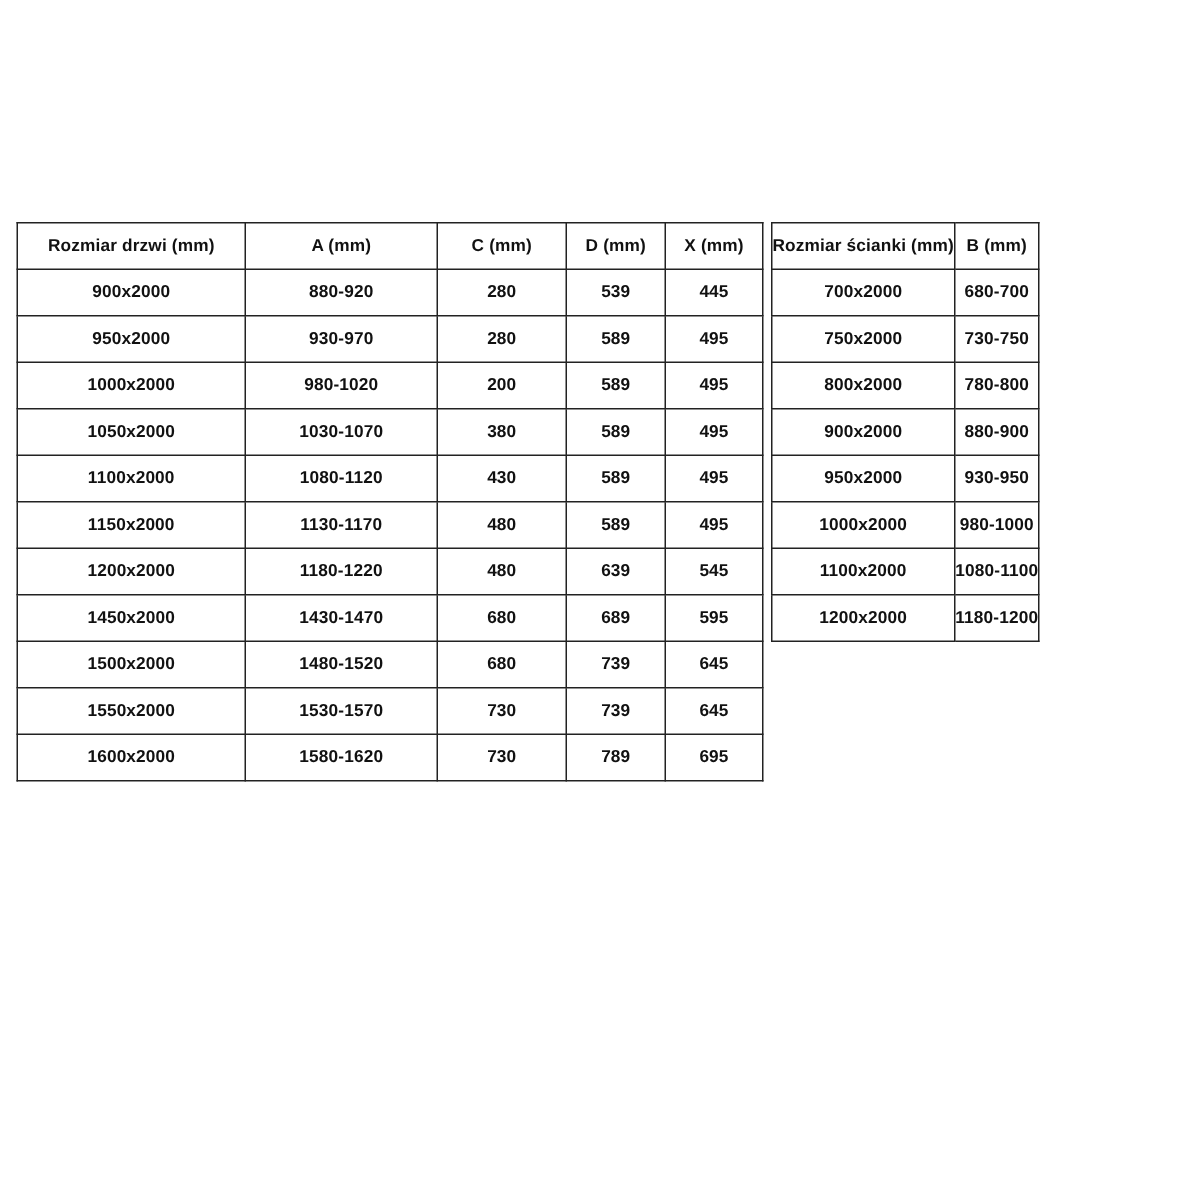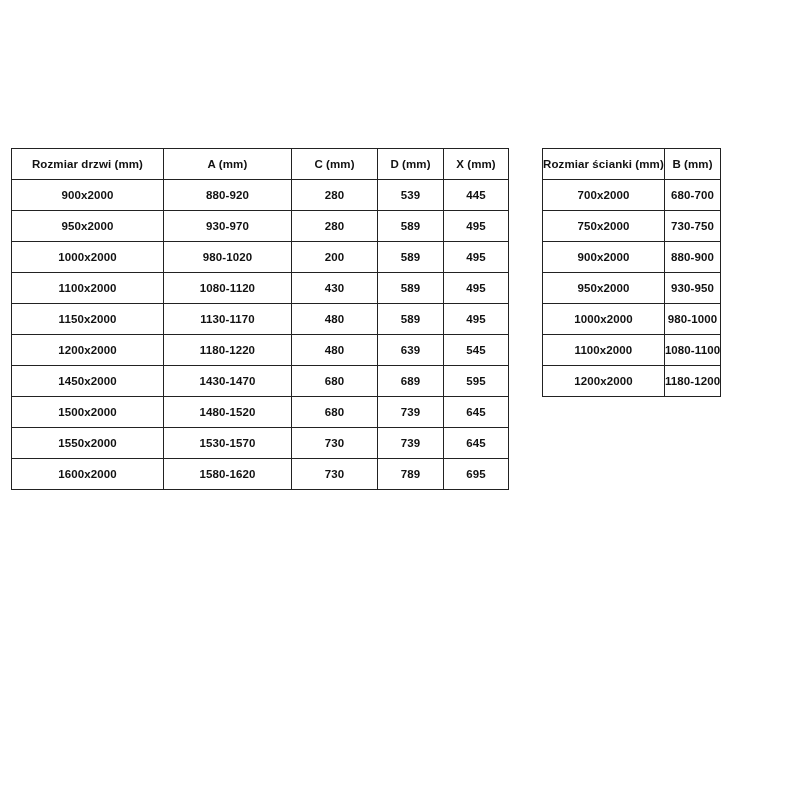--- a/index.html
+++ b/index.html
@@ -23,21 +23,21 @@
     height: 800px;
   }
   .table-wrap {
     position: absolute;
   }
   #doors-table-wrap {
     left: 11px;
     top: 148px;
   }
   #walls-table-wrap {
-    left: 542px;
+    left: 514px;
     top: 148px;
   }
   table.spec {
     border-collapse: collapse;
     table-layout: fixed;
     background: #ffffff;
   }
   table.spec td, table.spec th {
     border: 1px solid #222222;
     text-align: center;
@@ -103,20 +103,27 @@
           <td>495</td>
         </tr>
         <tr>
           <td>1000x2000</td>
           <td>980-1020</td>
           <td>200</td>
           <td>589</td>
           <td>495</td>
         </tr>
         <tr>
+          <td>1050x2000</td>
+          <td>1030-1070</td>
+          <td>380</td>
+          <td>589</td>
+          <td>495</td>
+        </tr>
+        <tr>
           <td>1100x2000</td>
           <td>1080-1120</td>
           <td>430</td>
           <td>589</td>
           <td>495</td>
         </tr>
         <tr>
           <td>1150x2000</td>
           <td>1130-1170</td>
           <td>480</td>
@@ -177,20 +184,24 @@
       <tbody>
         <tr>
           <td>700x2000</td>
           <td>680-700</td>
         </tr>
         <tr>
           <td>750x2000</td>
           <td>730-750</td>
         </tr>
         <tr>
+          <td>800x2000</td>
+          <td>780-800</td>
+        </tr>
+        <tr>
           <td>900x2000</td>
           <td>880-900</td>
         </tr>
         <tr>
           <td>950x2000</td>
           <td>930-950</td>
         </tr>
         <tr>
           <td>1000x2000</td>
           <td>980-1000</td>

